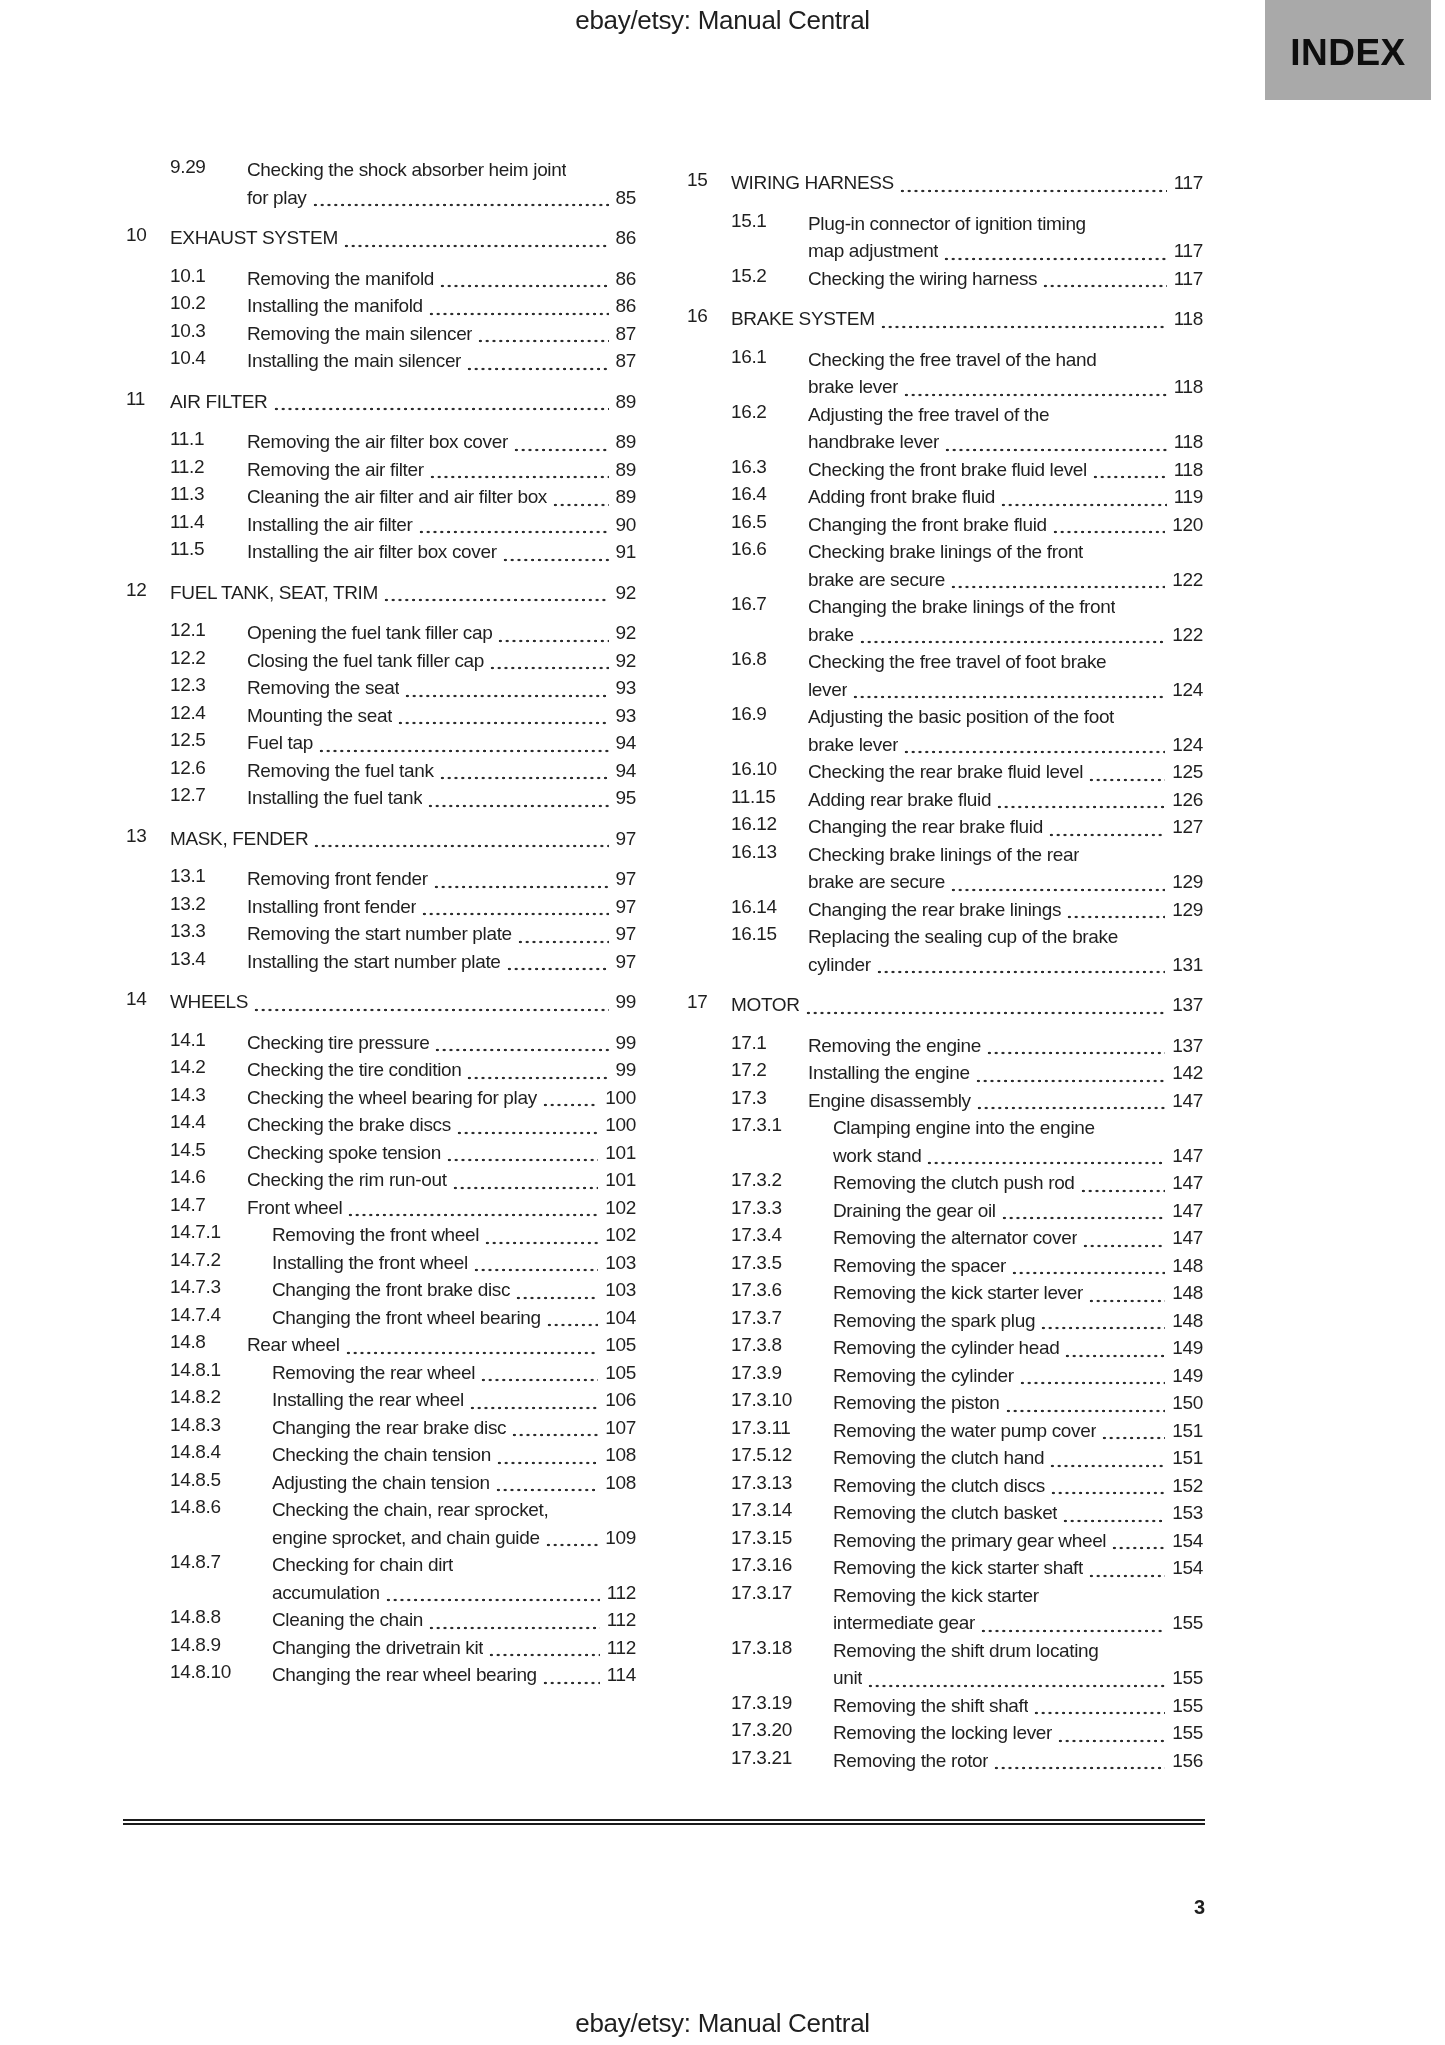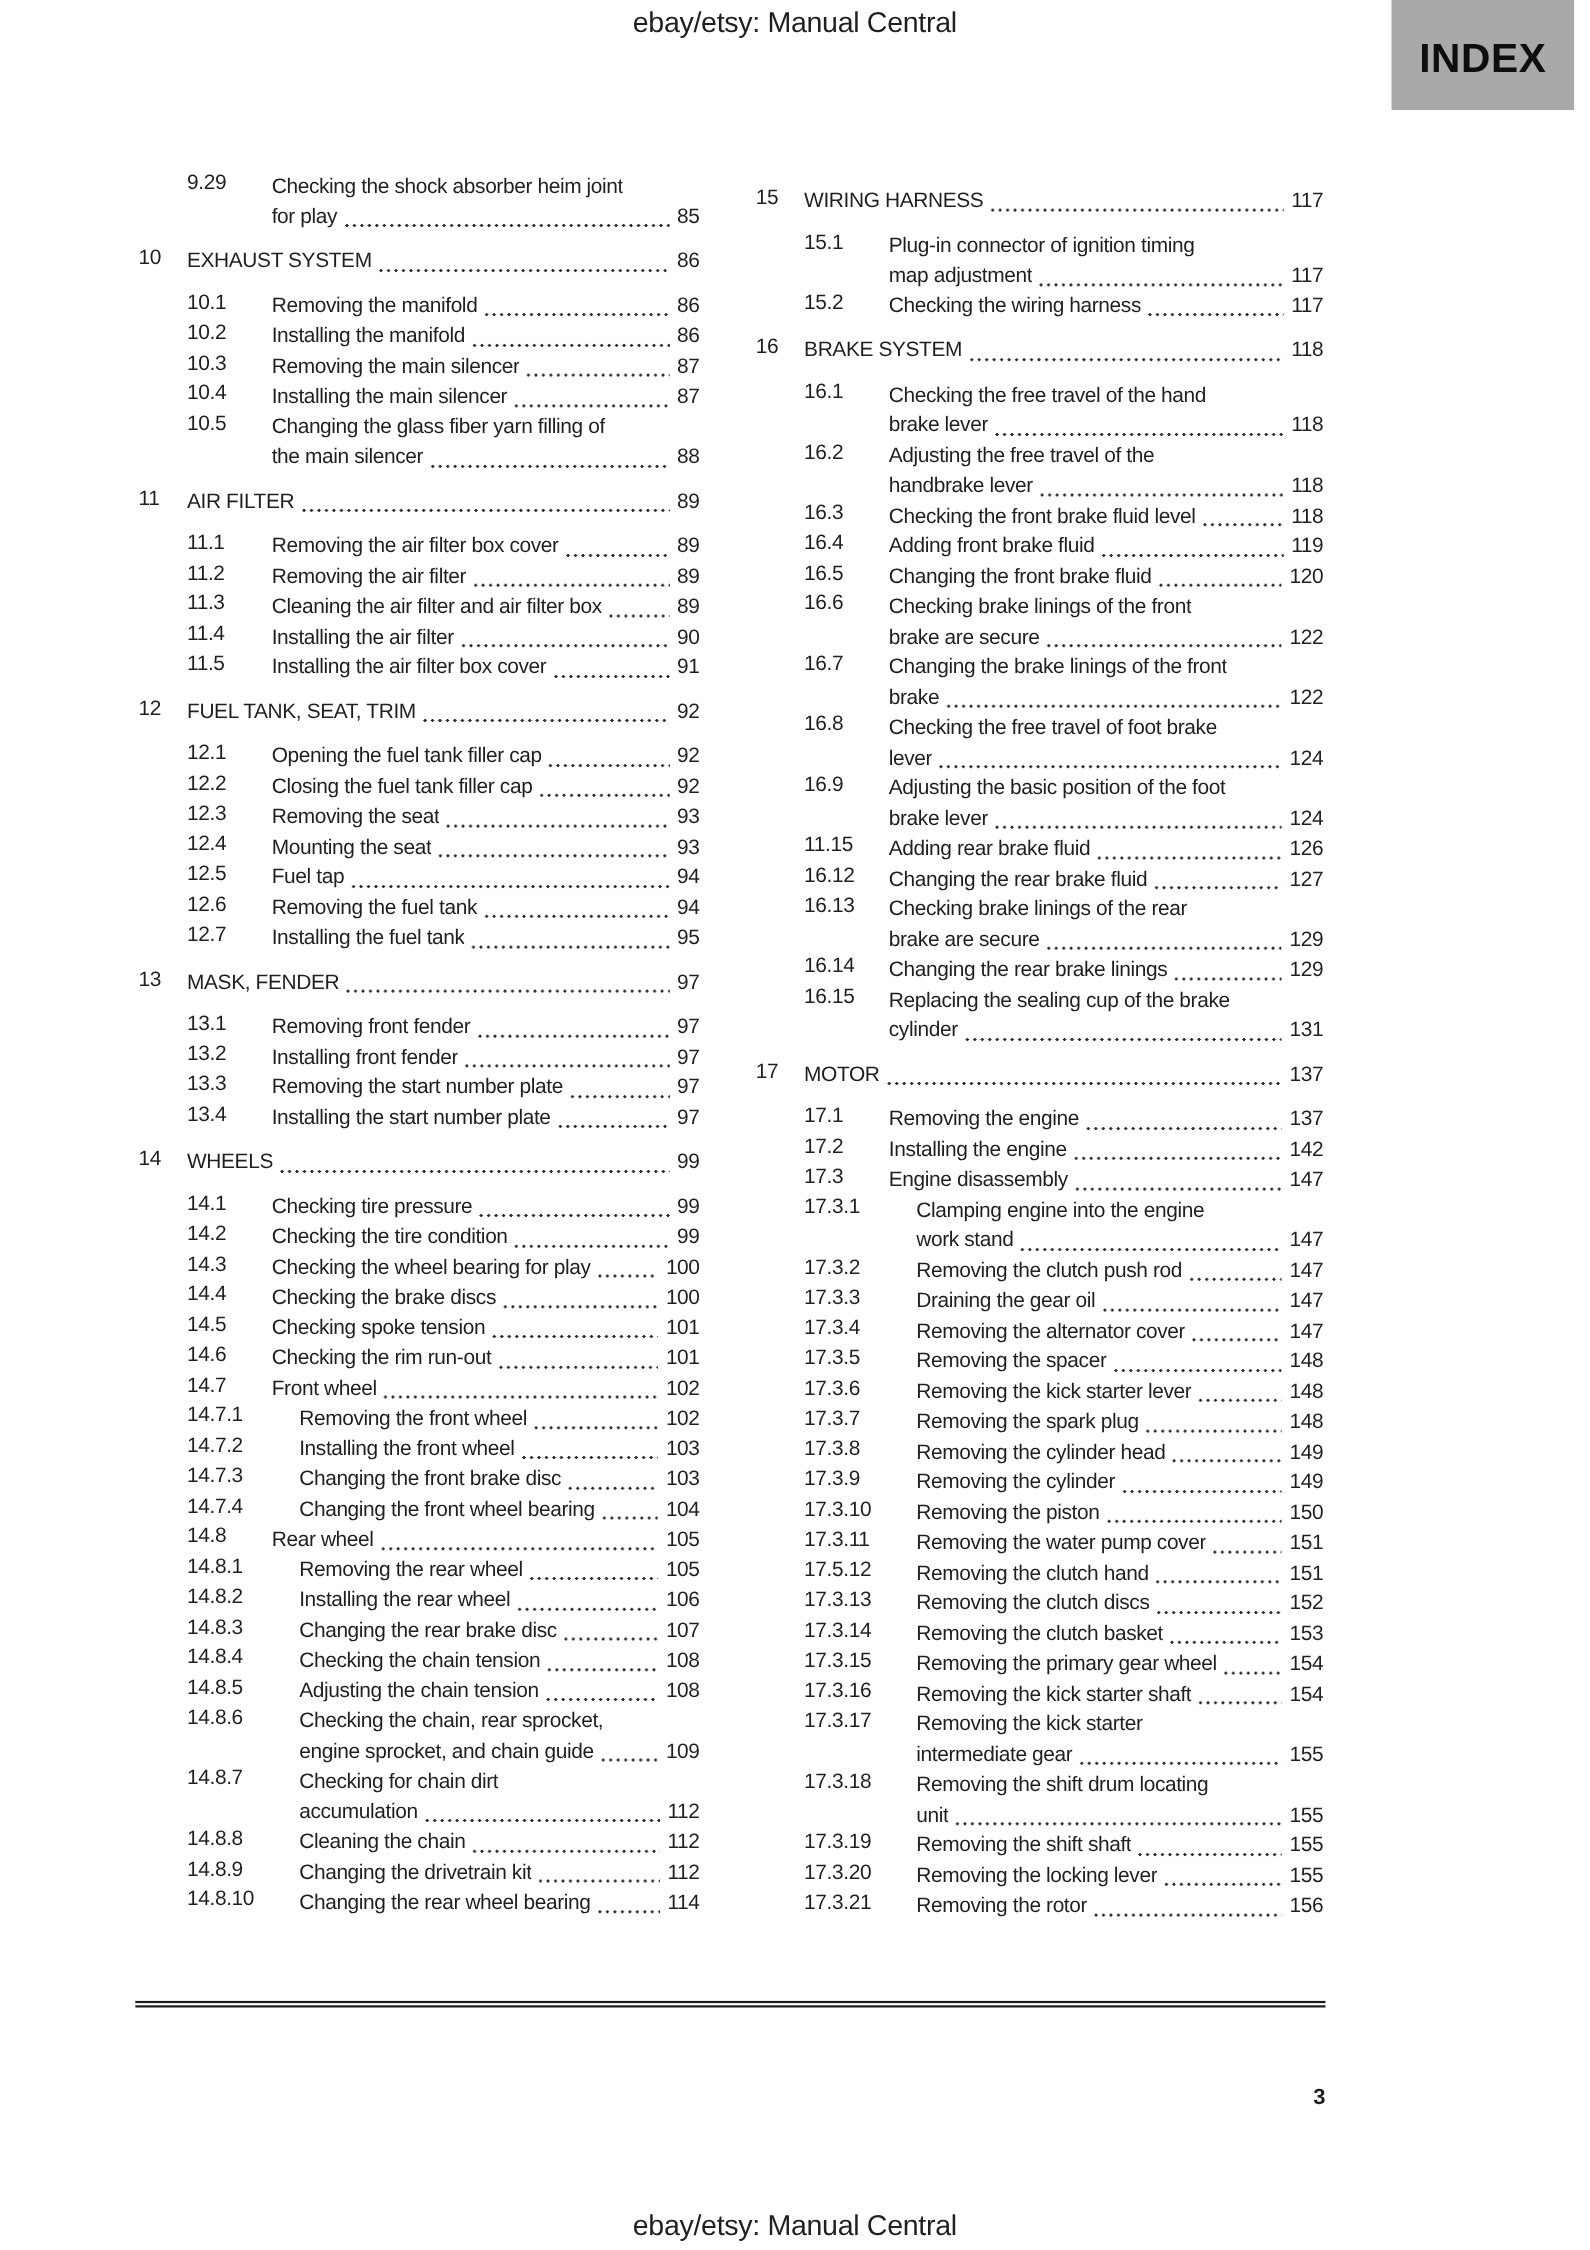--- a/index.html
+++ b/index.html
@@ -121,33 +121,20 @@
       <div class="row entry">
         <span class="num">10.4</span>
         <div class="body">
           <div class="line">
             <span class="txt">Installing the main silencer</span>
             <span class="leader"></span>
             <span class="page">87</span>
           </div>
         </div>
       </div>
-      <div class="row entry">
-        <span class="num">10.5</span>
-        <div class="body">
-          <div class="line">
-            <span class="txt">Changing the glass fiber yarn filling of</span>
-          </div>
-          <div class="line">
-            <span class="txt">the main silencer</span>
-            <span class="leader"></span>
-            <span class="page">88</span>
-          </div>
-        </div>
-      </div>
       <div class="row section">
         <span class="num">11</span>
         <div class="body">
           <div class="line">
             <span class="txt sec-title">AIR FILTER</span>
             <span class="leader"></span>
             <span class="page">89</span>
           </div>
         </div>
       </div>
@@ -710,20 +697,30 @@
       <div class="row entry">
         <span class="num">16.9</span>
         <div class="body">
           <div class="line">
             <span class="txt">Adjusting the basic position of the foot</span>
           </div>
           <div class="line">
             <span class="txt">brake lever</span>
             <span class="leader"></span>
             <span class="page">124</span>
+          </div>
+        </div>
+      </div>
+      <div class="row entry">
+        <span class="num">16.10</span>
+        <div class="body">
+          <div class="line">
+            <span class="txt">Checking the rear brake fluid level</span>
+            <span class="leader"></span>
+            <span class="page">125</span>
           </div>
         </div>
       </div>
       <div class="row entry">
         <span class="num">11.15</span>
         <div class="body">
           <div class="line">
             <span class="txt">Adding rear brake fluid</span>
             <span class="leader"></span>
             <span class="page">126</span>

